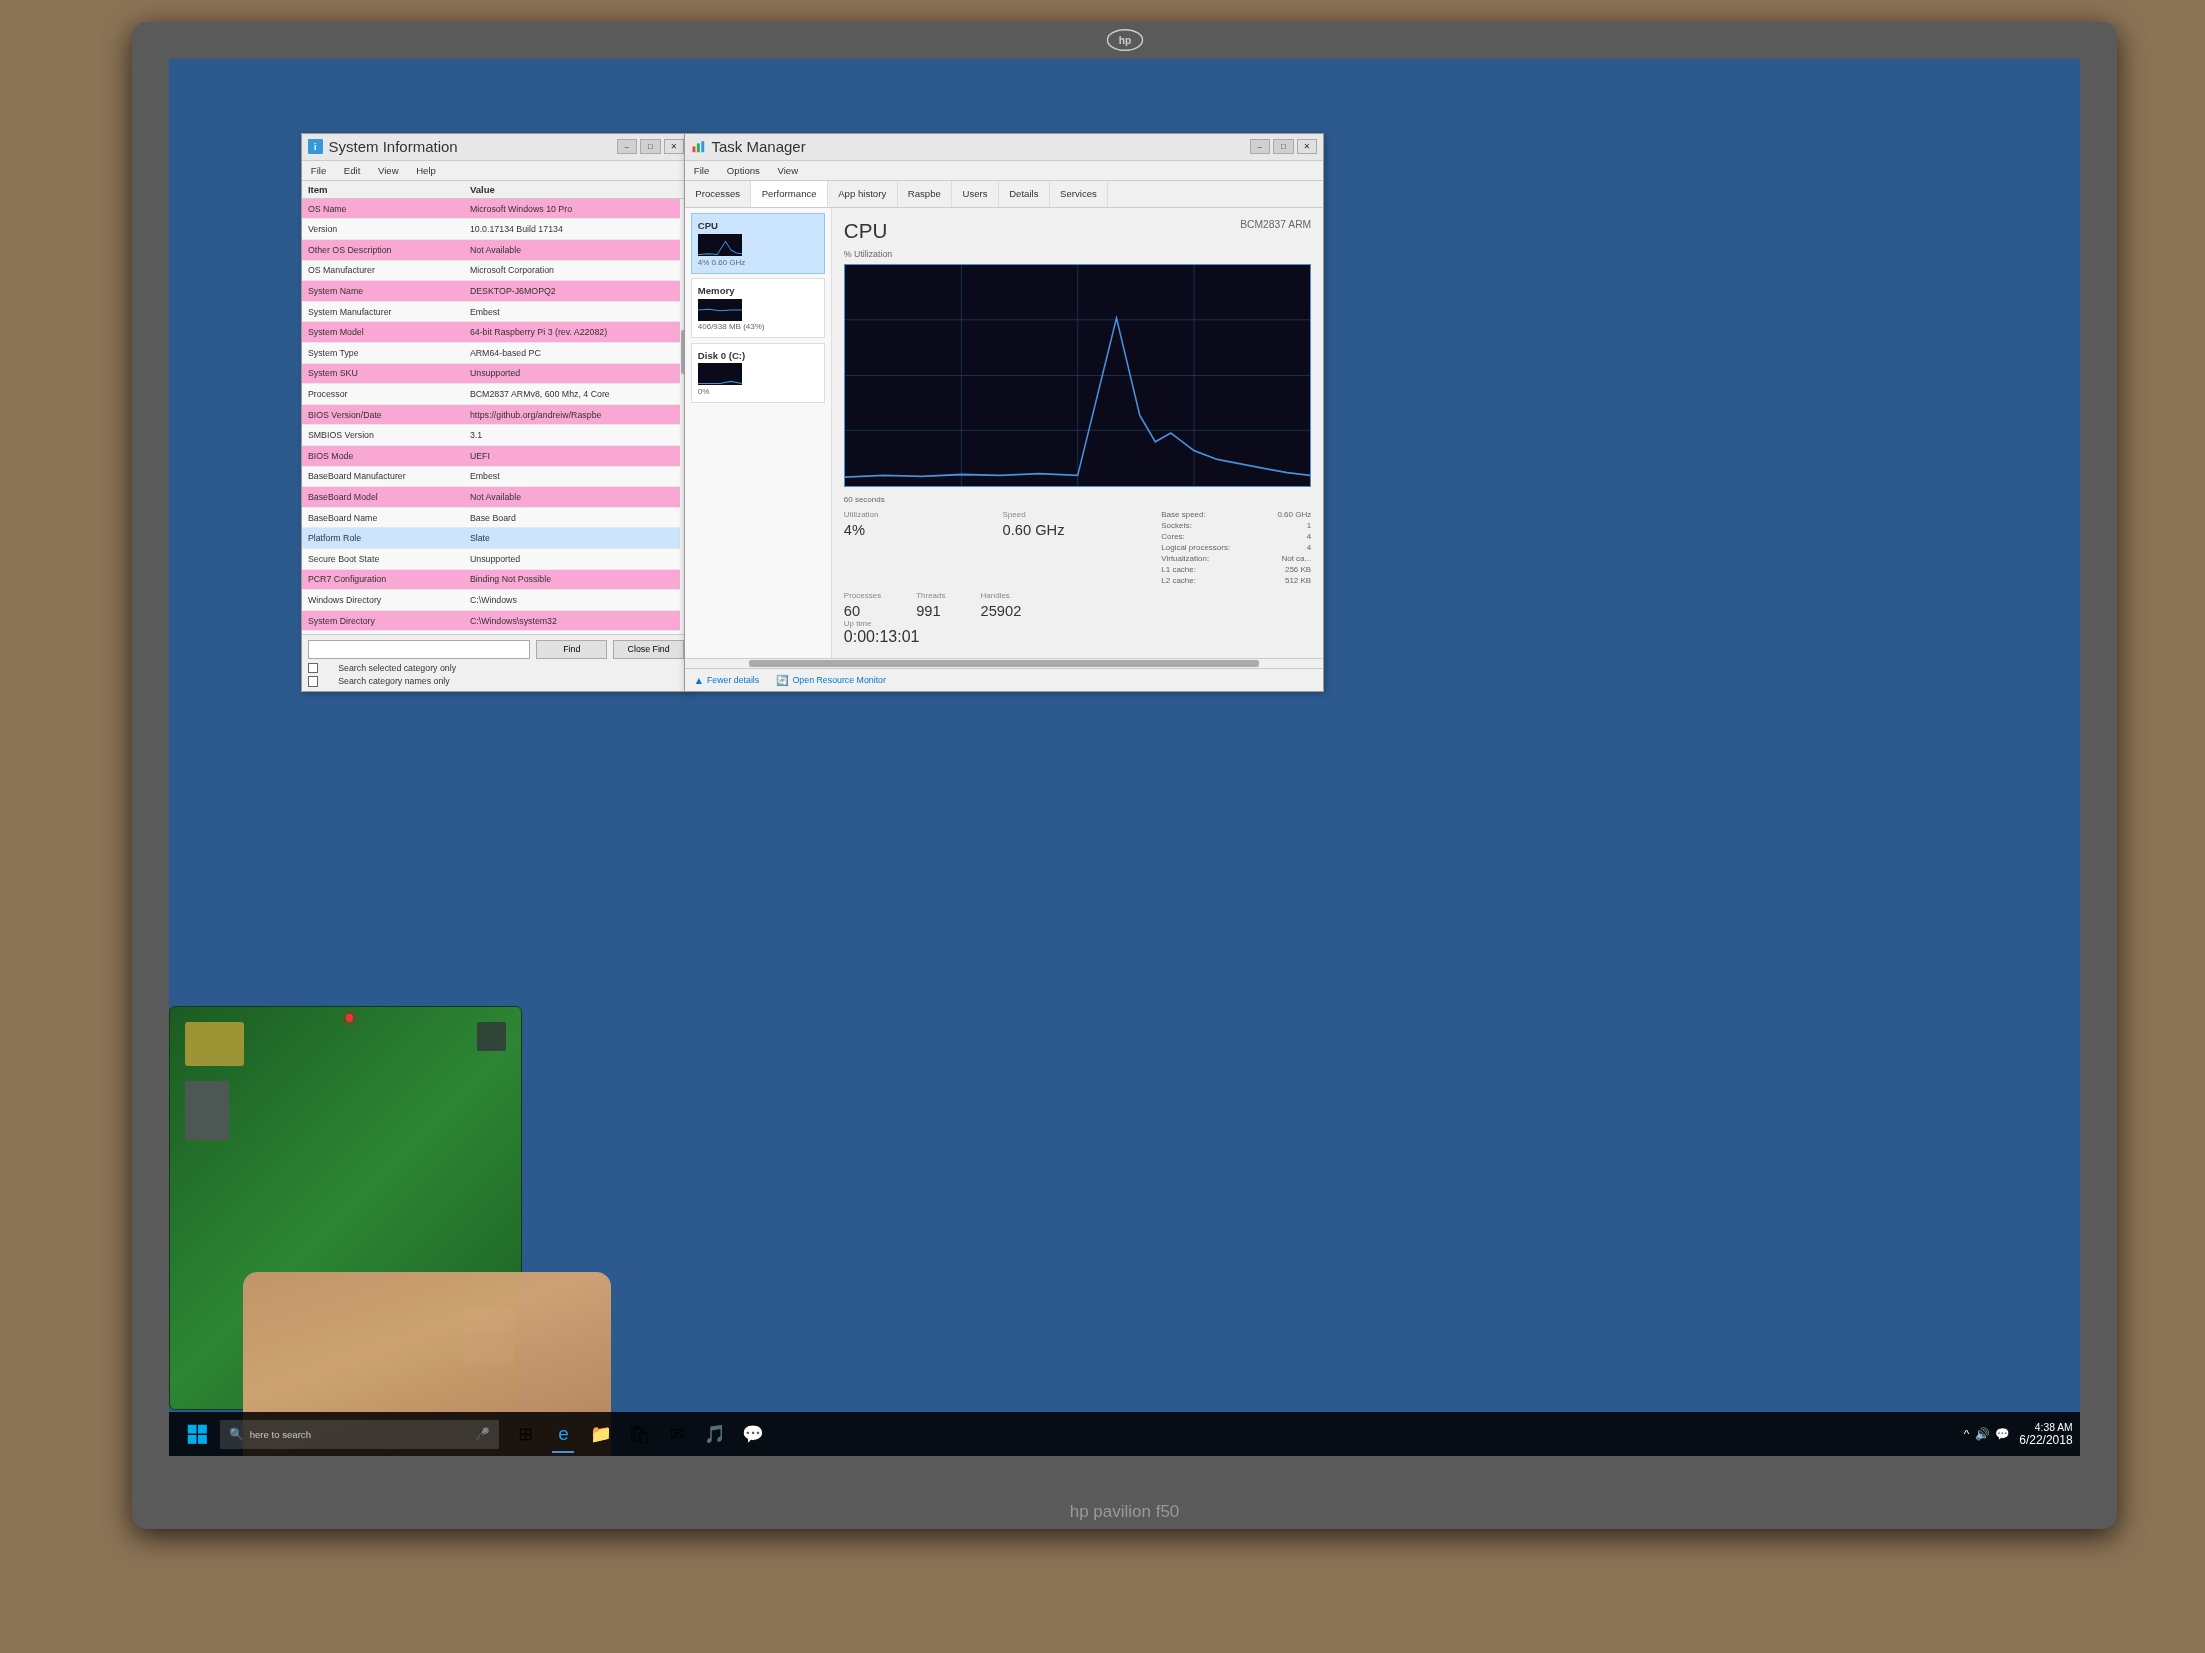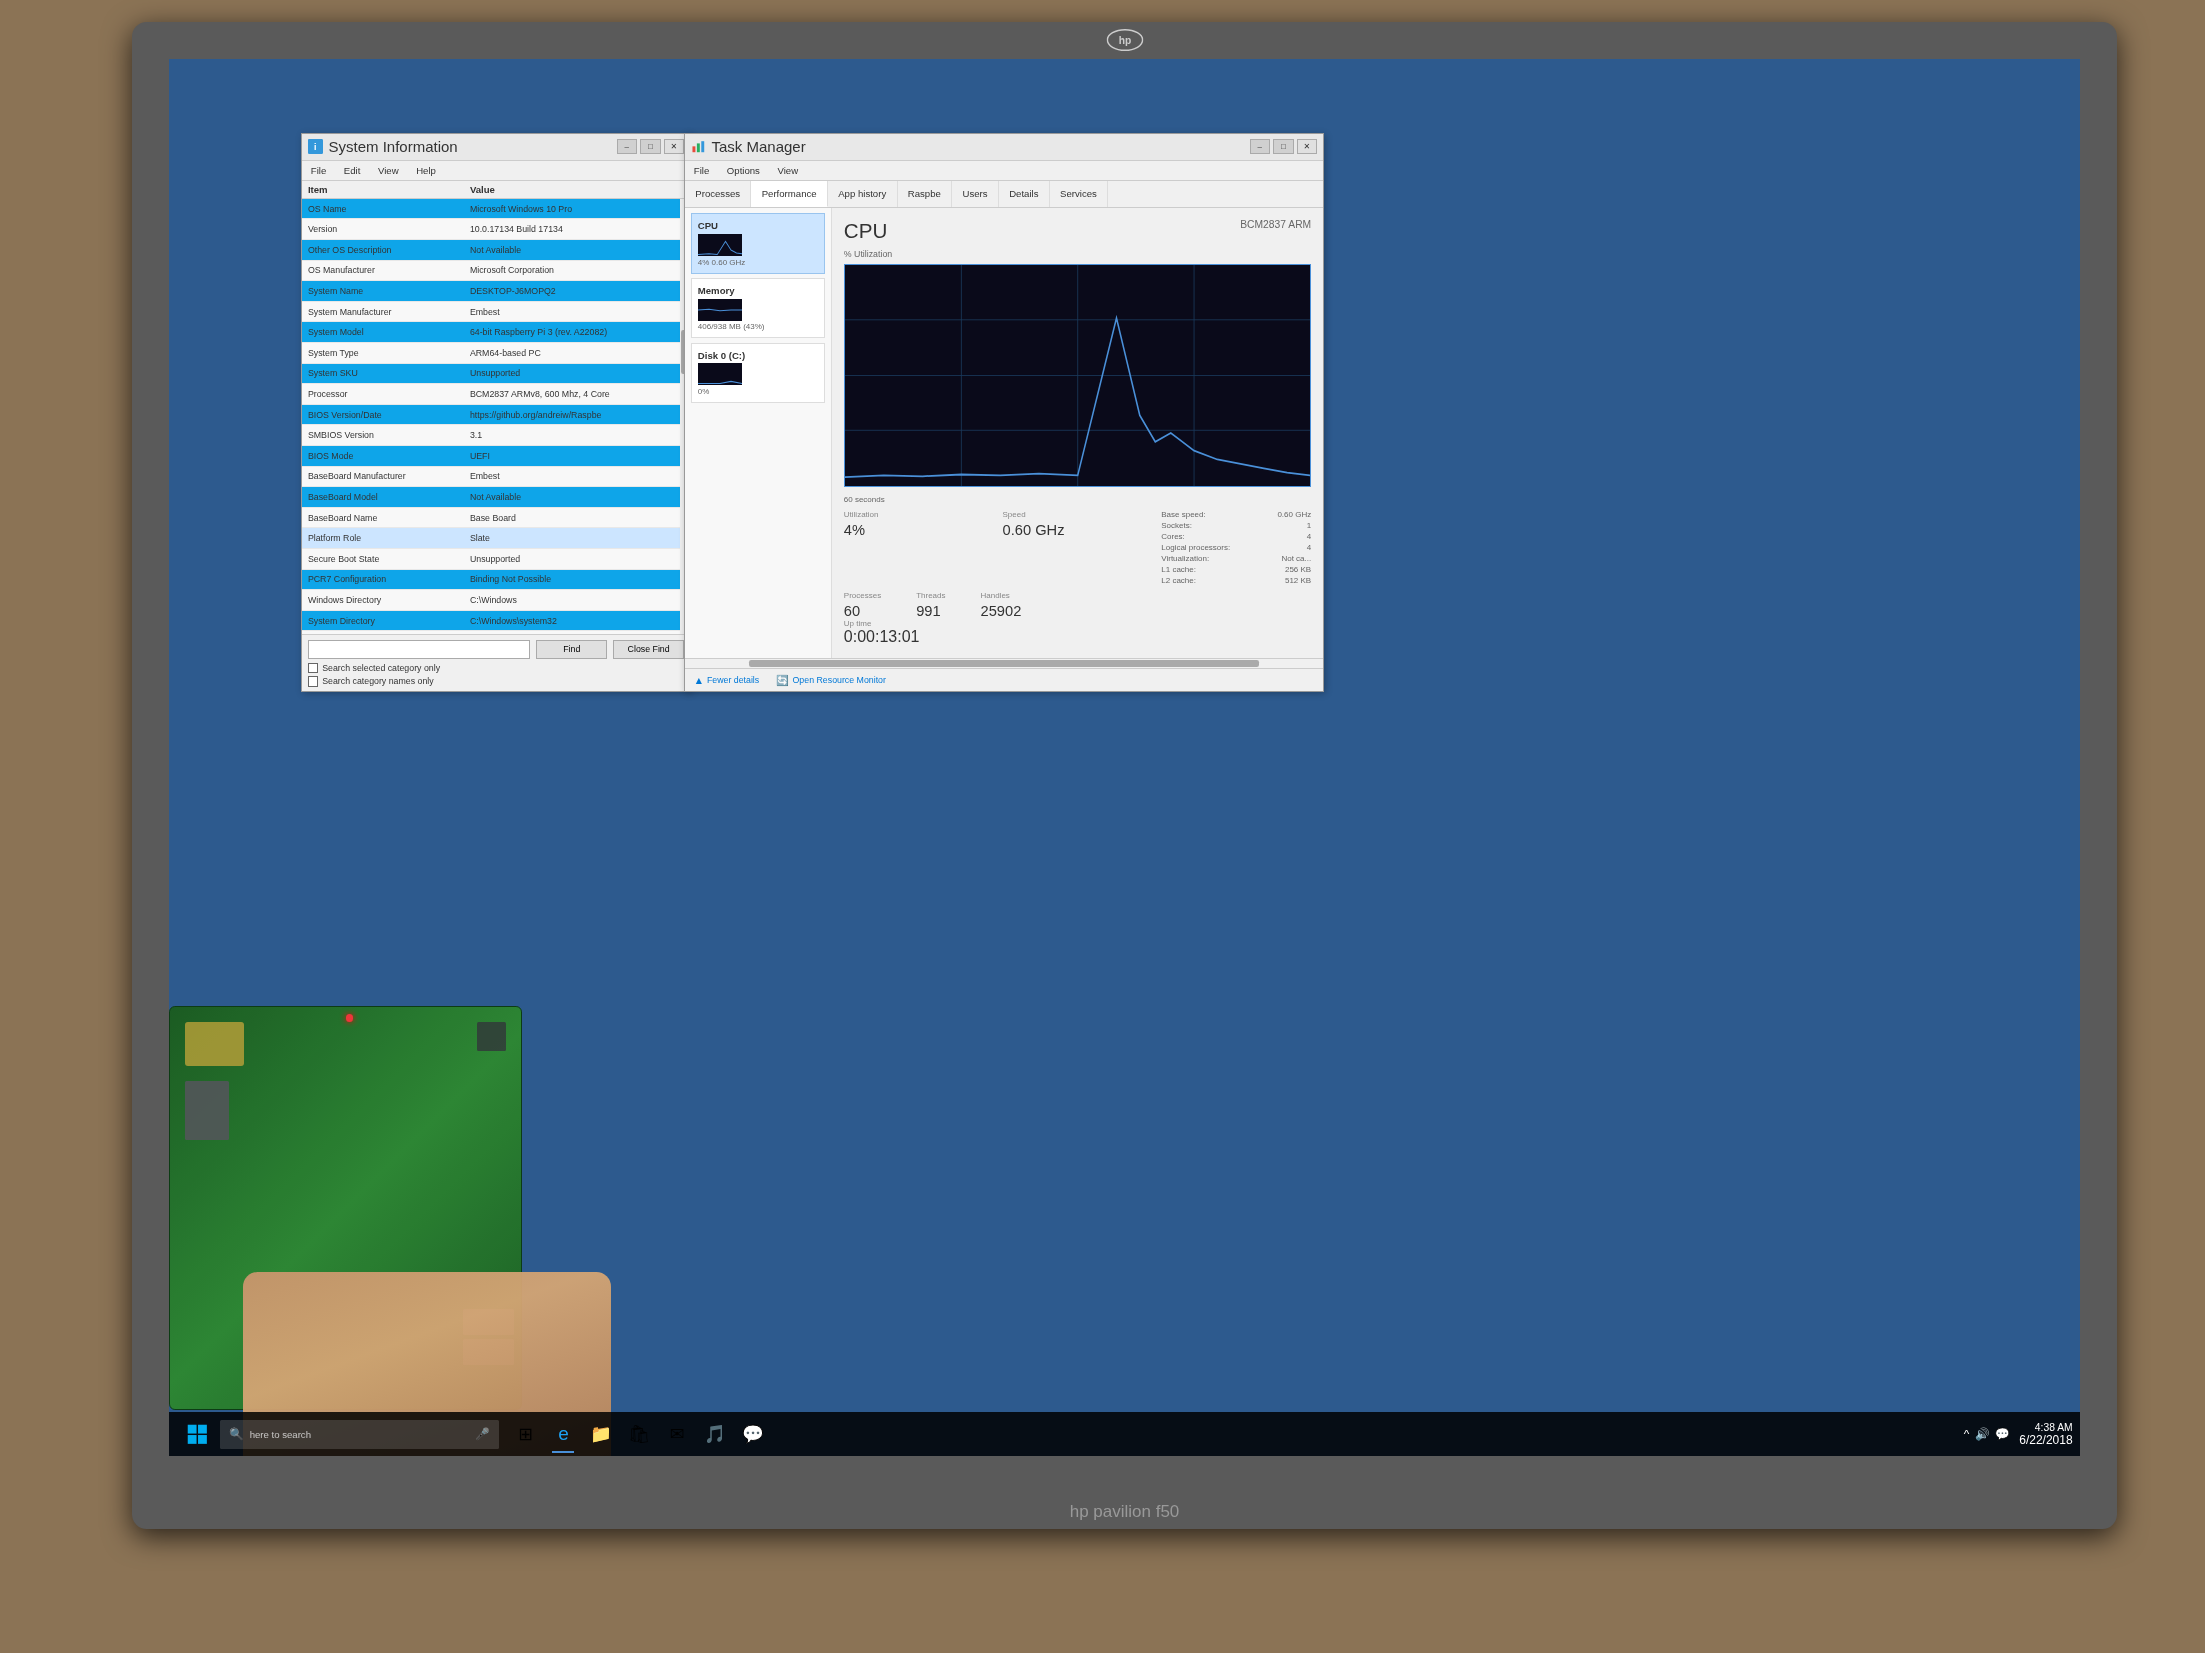--- a/index.html
+++ b/index.html
@@ -143,21 +143,21 @@
       border-bottom: 1.5px solid #ccc;
       padding: 2.9px 5.9px;
     }
 
     .col-item { width: 162px; font-size: 9.6px; font-weight: bold; color: #333; }
     .col-value { flex: 1; font-size: 9.6px; font-weight: bold; color: #333; }
 
     .sysinfo-table {
       flex: 1;
       overflow-y: auto;
-      background: #0ea5e9;
+      background: #f9a8d4;
     }
 
     .table-row {
       display: flex;
       border-bottom: 0.7px solid #e8e8e8;
       min-height: 20.6px;
       align-items: center;
     }
 
     .table-row:nth-child(even) { background: #f8f8f8; }
@@ -213,21 +213,21 @@
 
     .footer-options {
       display: flex;
       flex-direction: column;
       gap: 2.9px;
     }
 
     .footer-option {
       display: flex;
       align-items: center;
-      gap: 4px;
+      gap: 20px;
       font-size: 8.8px;
       color: #333;
     }
 
     .checkbox {
       width: 10.3px;
       height: 10.3px;
       border: 0.7px solid #666;
       background: white;
     }

